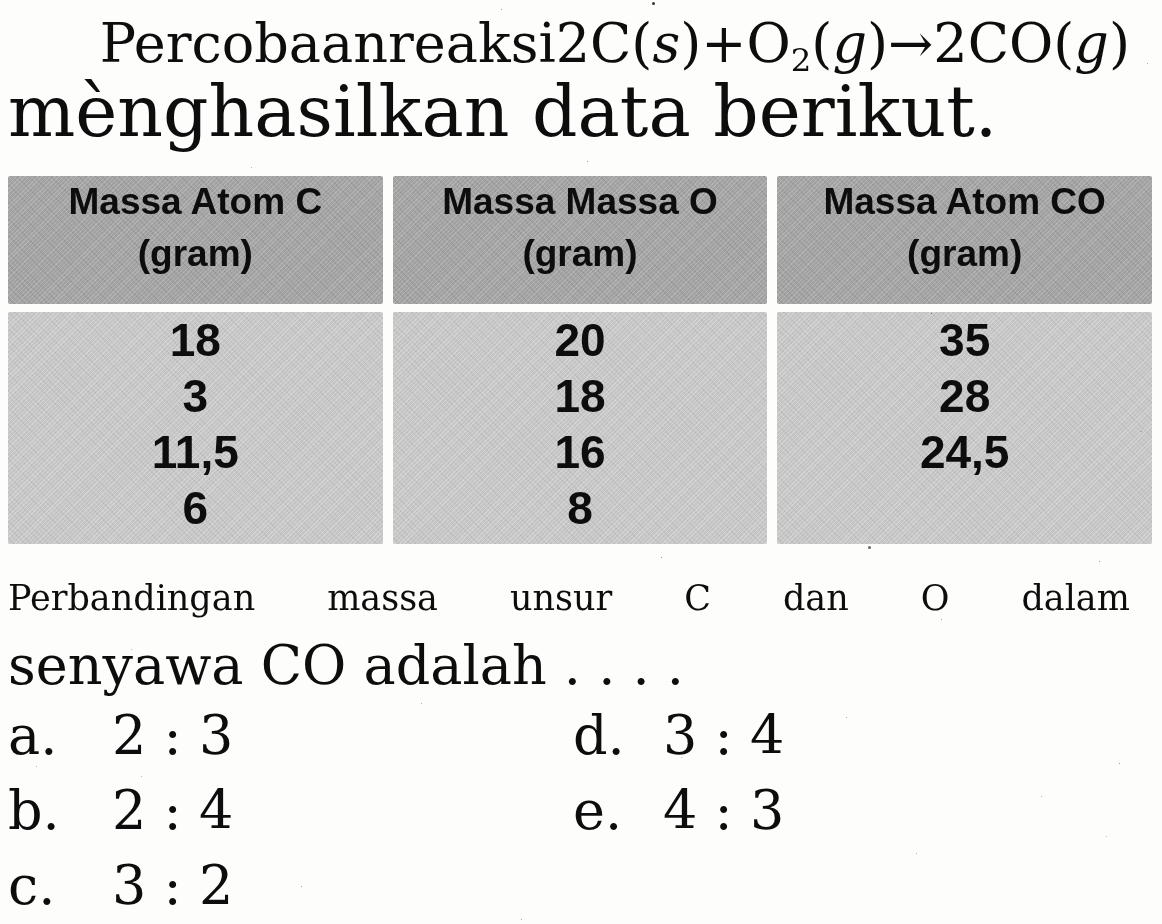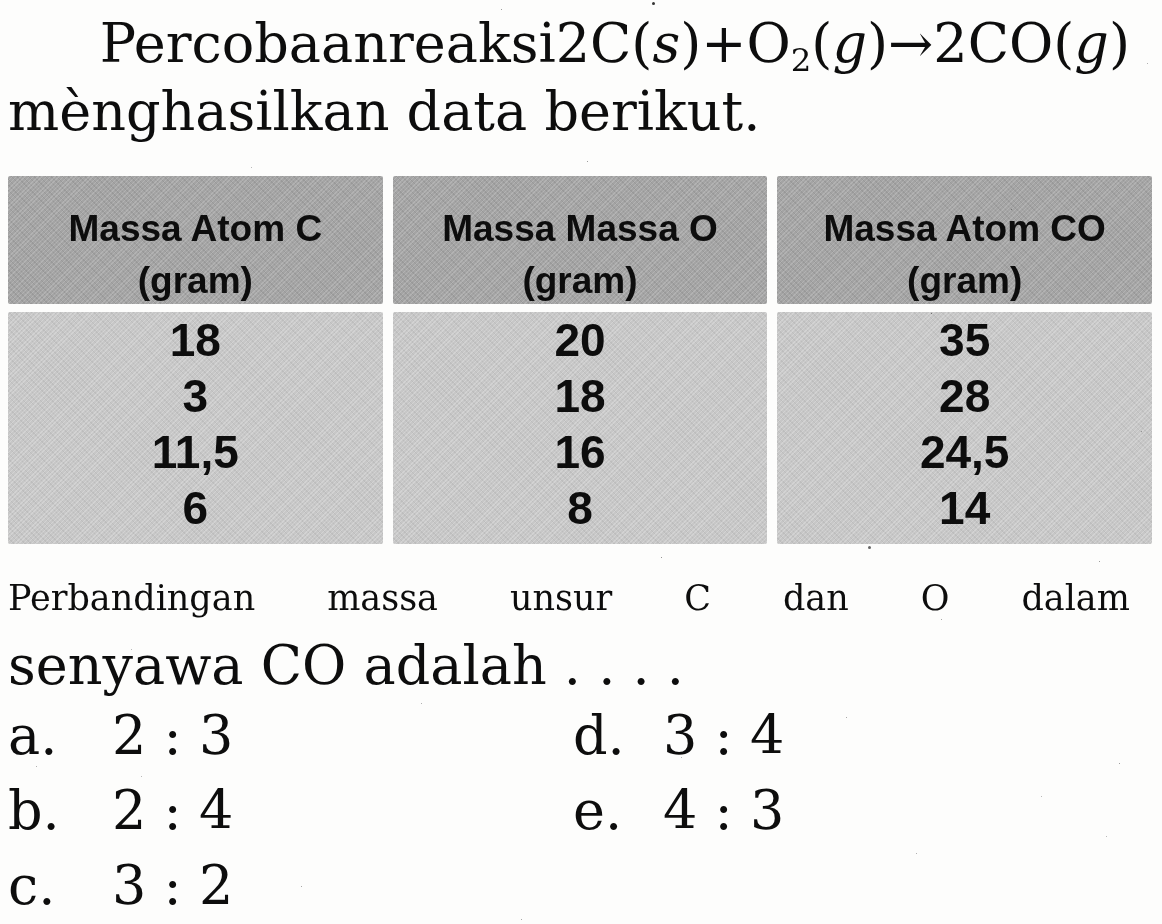--- a/index.html
+++ b/index.html
@@ -26,21 +26,21 @@
     line-height: 64px;
     display: flex;
     justify-content: flex-end;
     white-space: nowrap;
   }
   .intro-line2 {
     position: absolute;
     left: 8px;
     top: 80px;
     width: 1122px;
-    font-size: 54px;
+    font-size: 71px;
     line-height: 64px;
     white-space: nowrap;
   }
   .state {
     font-style: italic;
   }
   .sub {
     font-size: 0.6em;
     vertical-align: -0.28em;
   }
@@ -61,21 +61,21 @@
   }
   .th-cell {
     background-color: var(--header-bg, #a4a4a4);
     background-image:
       repeating-linear-gradient(135deg, rgba(255,255,255,0.16) 0 1px, rgba(0,0,0,0) 1px 3px),
       repeating-linear-gradient(45deg, rgba(0,0,0,0.07) 0 1px, rgba(0,0,0,0) 1px 4px);
     text-align: center;
     font-weight: bold;
     font-size: 37px;
     line-height: 52px;
-    padding-top: 27px;
+    padding-top: 0;
     box-sizing: border-box;
     border-radius: 2px;
   }
   .td-cell {
     background-color: var(--body-bg, #c7c7c7);
     background-image:
       repeating-linear-gradient(135deg, rgba(255,255,255,0.22) 0 1px, rgba(0,0,0,0) 1px 3px),
       repeating-linear-gradient(45deg, rgba(0,0,0,0.05) 0 1px, rgba(0,0,0,0) 1px 4px);
     text-align: center;
     font-weight: bold;
@@ -204,21 +204,20 @@
     <div class="td-cell">
       <div>20</div>
       <div>18</div>
       <div>16</div>
       <div>8</div>
     </div>
     <div class="td-cell">
       <div>35</div>
       <div>28</div>
       <div>24,5</div>
-      <div>14</div>
     </div>
   </div>
 
   <div class="question-line1">
     <span>Perbandingan</span>
     <span>massa</span>
     <span>unsur</span>
     <span>C</span>
     <span>dan</span>
     <span>O</span>

